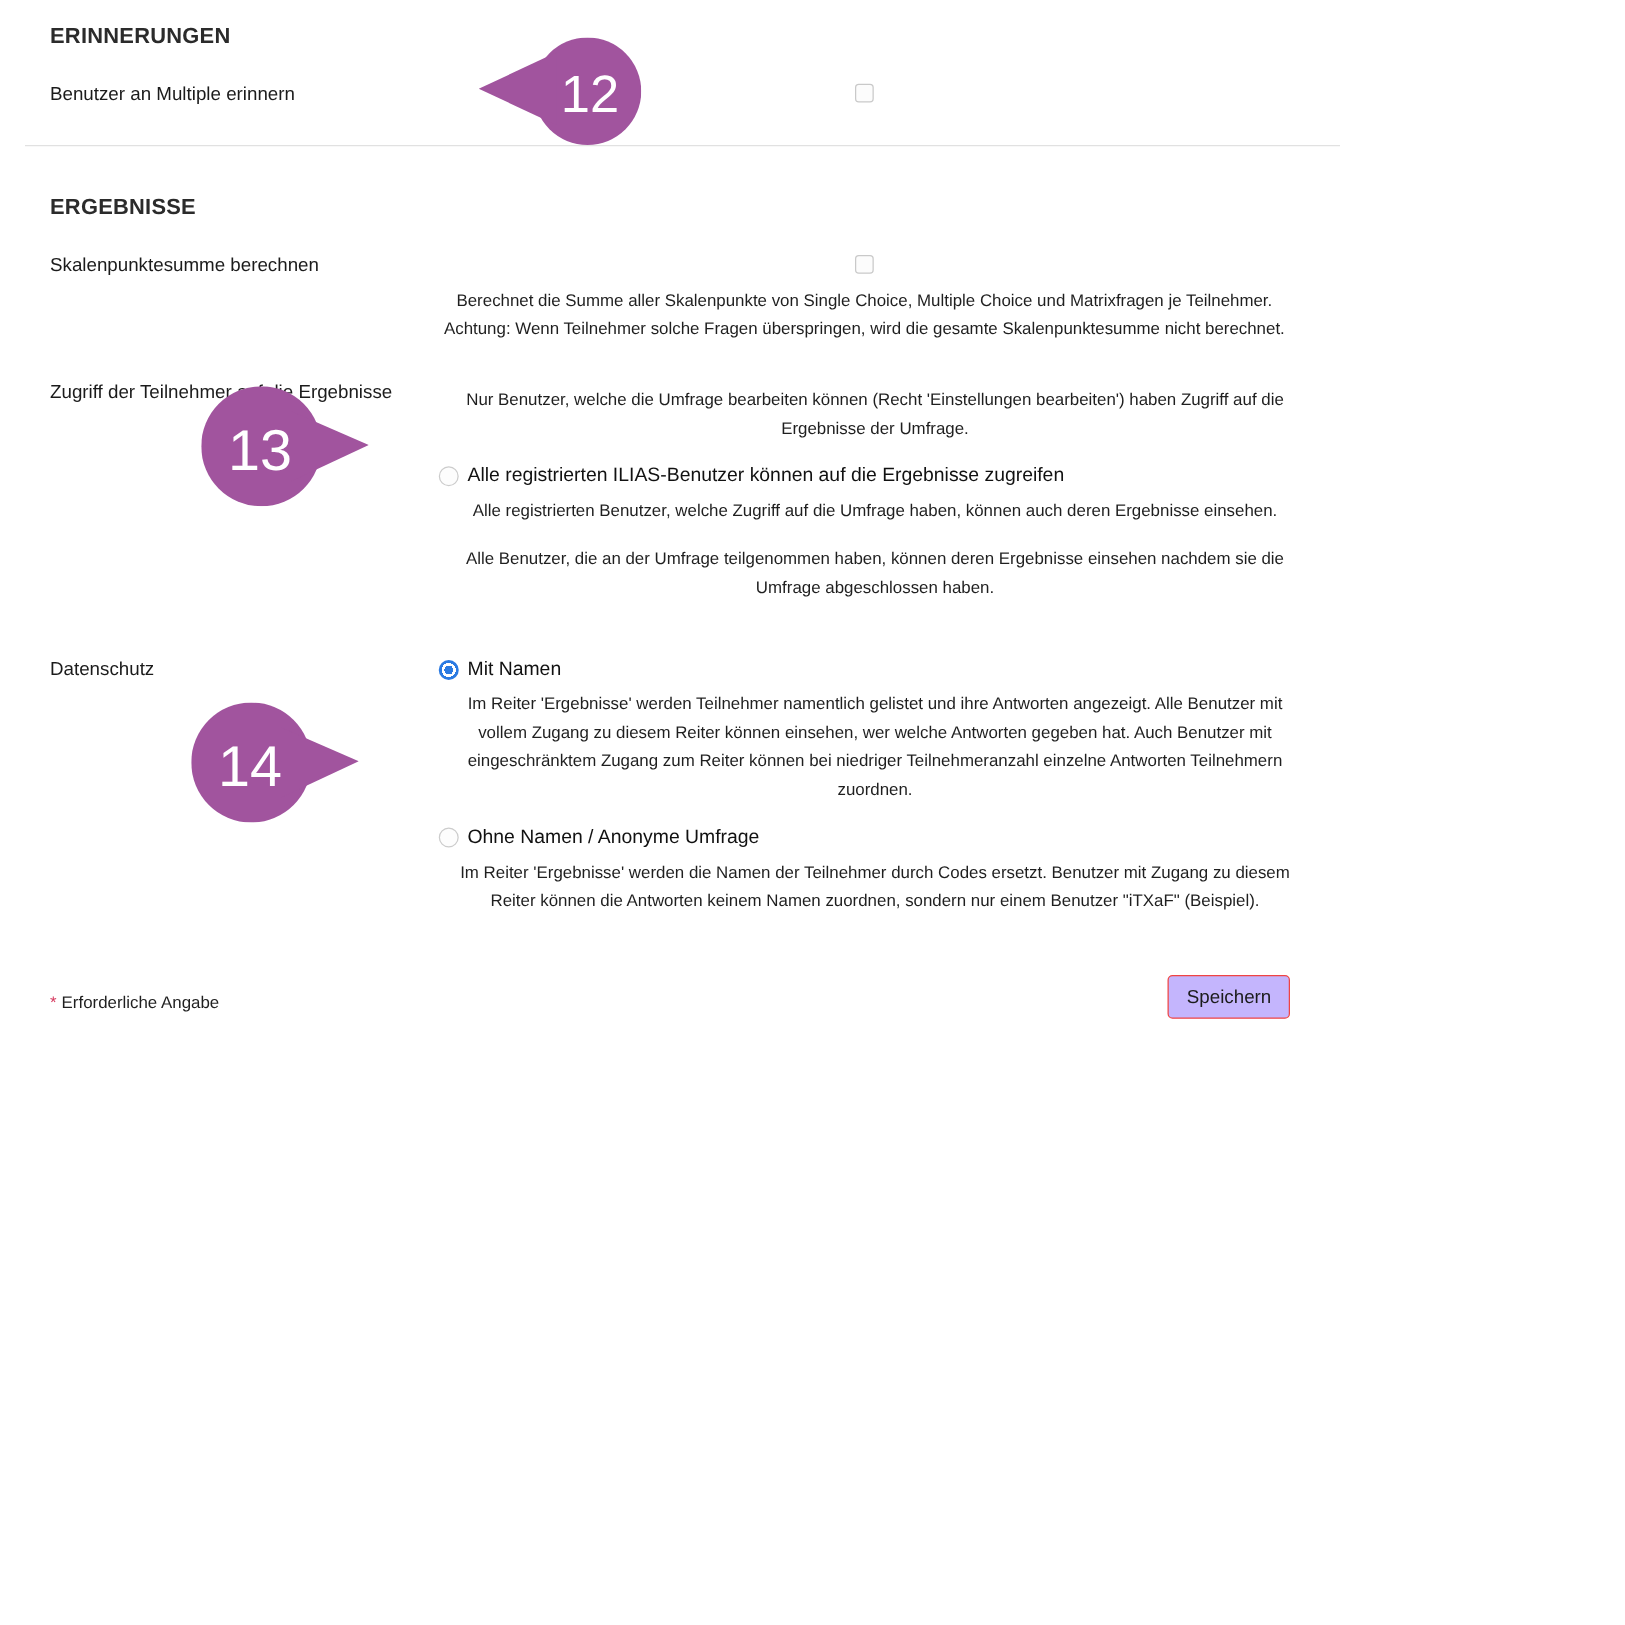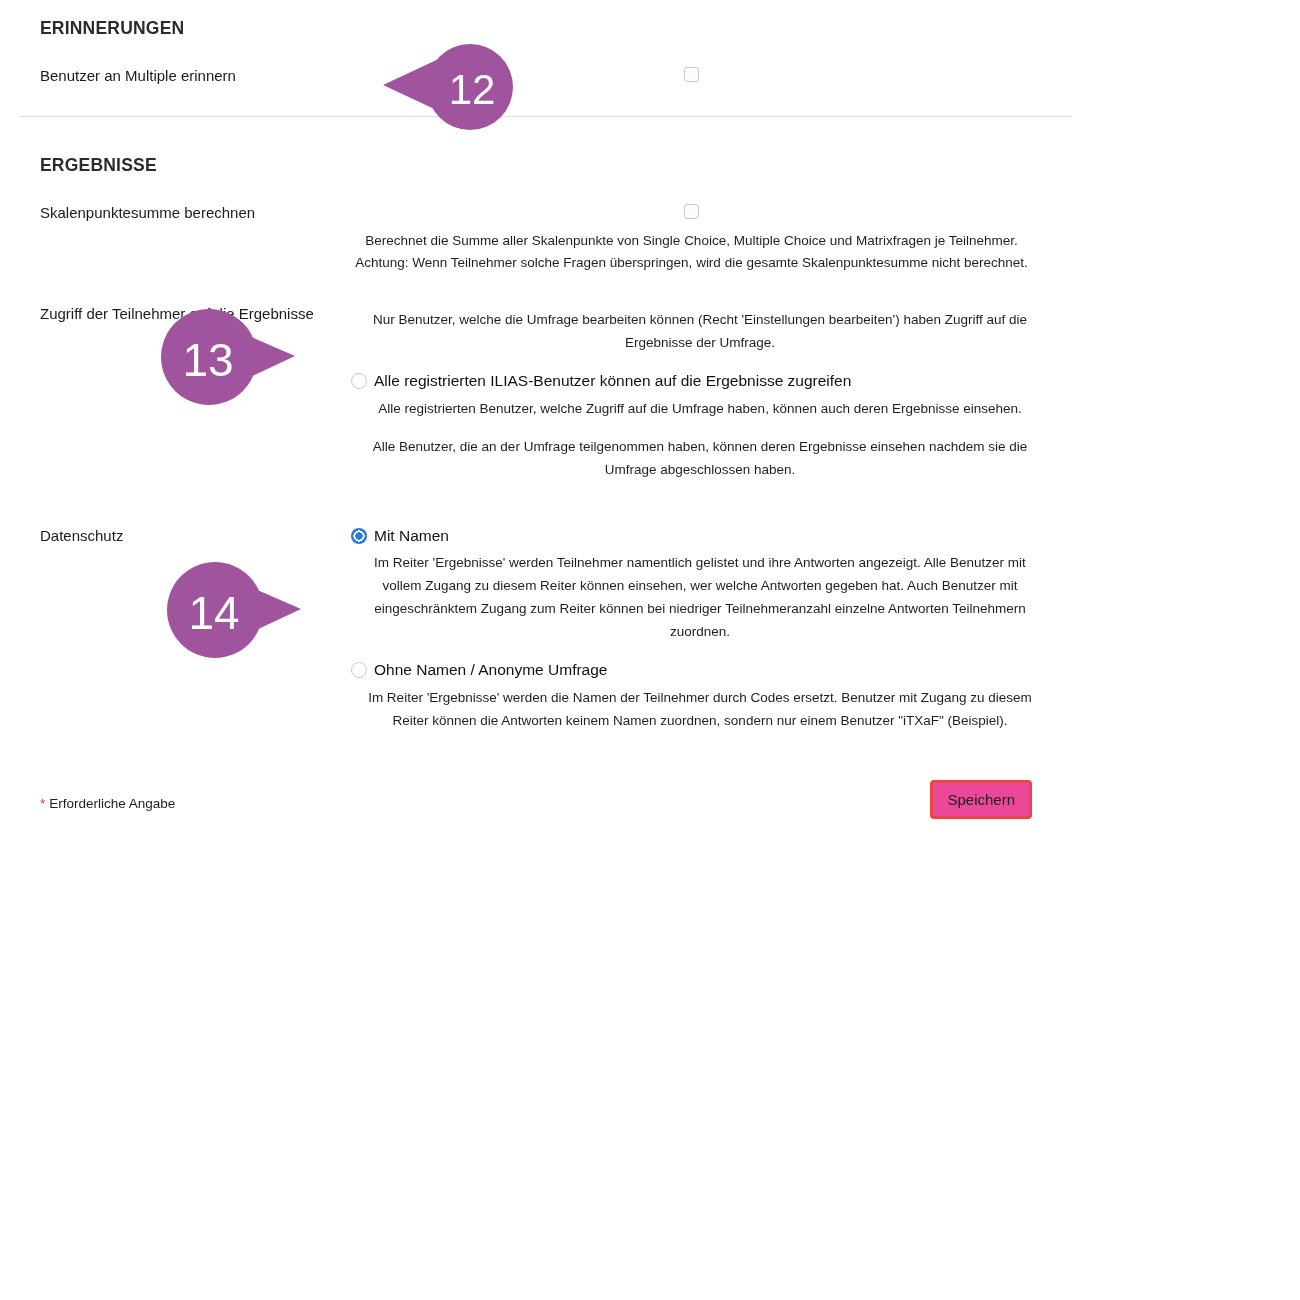--- a/index.html
+++ b/index.html
@@ -22,21 +22,21 @@
   .option-head { display: flex; align-items: center; gap: 7px; font-size: 15.5px; color: #111; line-height: 1.4; }
   .radio { flex: 0 0 16px; width: 16px; height: 16px; border-radius: 50%; border: 1px solid #cccccc; background: #fdfdfd; }
   .radio.selected { border: none; background: radial-gradient(circle, #2a7ae2 0 3.6px, #ffffff 3.6px 5.6px, #2a7ae2 5.6px); }
   .option .desc { padding-left: 17px; margin-top: 6px; margin-bottom: 15px; }
 
   .divider { border: none; border-top: 1px solid #e1e1e1; margin: 0 0 38px -20px; width: 1240px; }
 
   .form-footer { display: flex; justify-content: space-between; align-items: center; margin-top: 32px; }
   .required-note { font-size: 13.5px; padding-top: 9px; color: #1f1f1f; }
   .req-star { color: #d63a5f; margin-right: 4px; }
-  .save-btn { font-family: "Liberation Sans", sans-serif; font-size: 15px; color: #1b1b1b; background: #ec4899; border: 3px solid #ef4444; border-radius: 4px; padding: 8px 14px; cursor: pointer; }
+  .save-btn { font-family: "Liberation Sans", sans-serif; font-size: 15px; color: #1b1b1b; background: #c4b5fd; border: 1px solid #ef4444; border-radius: 4px; padding: 8px 14px; cursor: pointer; }
 
   .callout { position: absolute; pointer-events: none; }
   .callout svg { display: block; }
   .callout-shape { fill: #a1549e; }
   .callout-num { fill: #ffffff; font-family: "Liberation Sans", sans-serif; font-weight: 400; }
 </style>
 </head>
 <body>
 
 <div class="page">
@@ -108,37 +108,37 @@
     </div>
   </div>
 
   <div class="form-footer">
     <div class="required-note">
       <span class="req-star">*</span><span>Erforderliche Angabe</span>
     </div>
     <button class="save-btn">Speichern</button>
   </div>
 
-  <div class="callout" style="left:383px; top:44px;">
+  <div class="callout" style="left:383px; top:30px;">
     <svg width="130" height="86" viewBox="0 0 130 86">
       <circle class="callout-shape" cx="87" cy="43" r="43"></circle>
       <polygon class="callout-shape" points="0,41 62,12 62,70"></polygon>
       <text class="callout-num" x="89" y="45" font-size="42" text-anchor="middle" dominant-baseline="central">12</text>
     </svg>
   </div>
 
   <div class="callout" style="left:161px; top:309px;">
     <svg width="134" height="96" viewBox="0 0 134 96">
       <circle class="callout-shape" cx="48" cy="48" r="48"></circle>
       <polygon class="callout-shape" points="134,47 72,20 72,76"></polygon>
       <text class="callout-num" x="47" y="51" font-size="46" text-anchor="middle" dominant-baseline="central">13</text>
     </svg>
   </div>
 
-  <div class="callout" style="left:167px; top:562px;">
+  <div class="callout" style="left:153px; top:562px;">
     <svg width="134" height="96" viewBox="0 0 134 96">
       <circle class="callout-shape" cx="48" cy="48" r="48"></circle>
       <polygon class="callout-shape" points="134,47 72,20 72,76"></polygon>
       <text class="callout-num" x="47" y="51" font-size="46" text-anchor="middle" dominant-baseline="central">14</text>
     </svg>
   </div>
 
 </div>
 
 </body></html>

